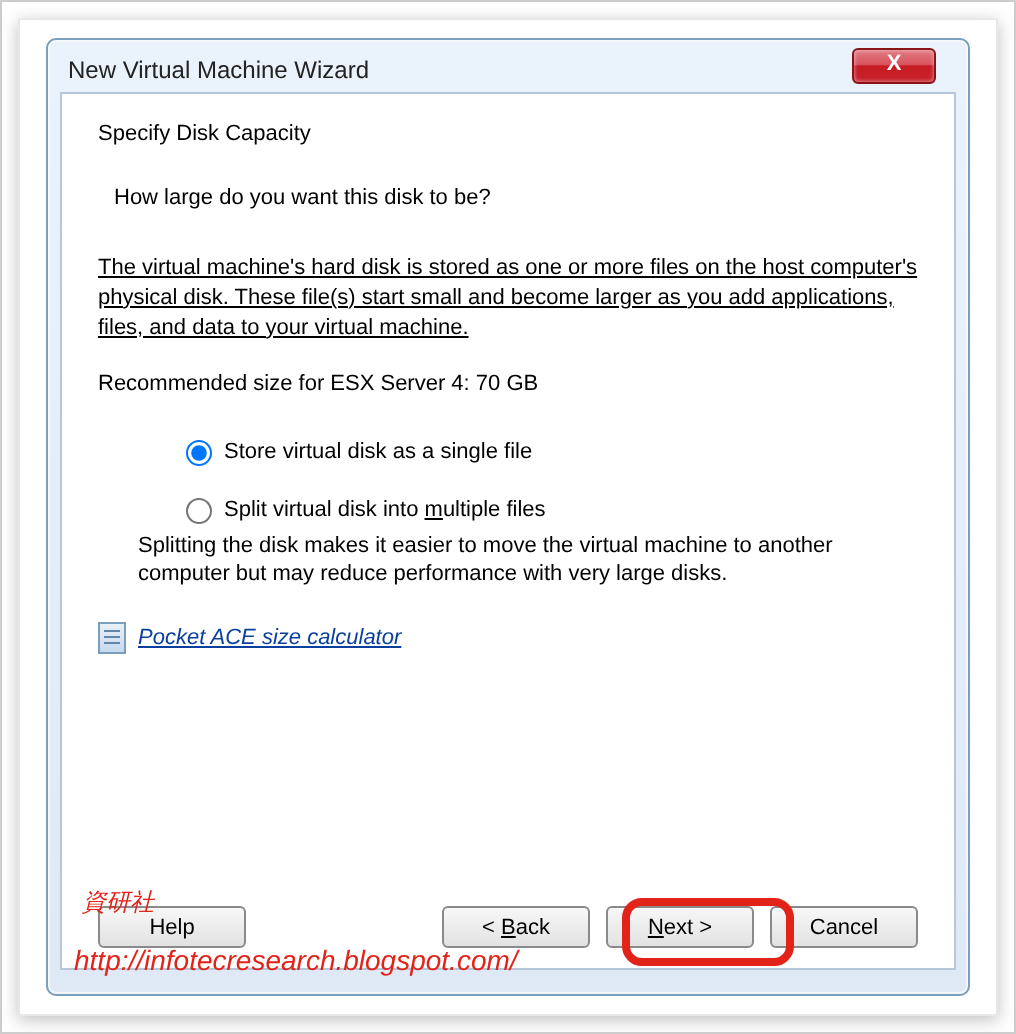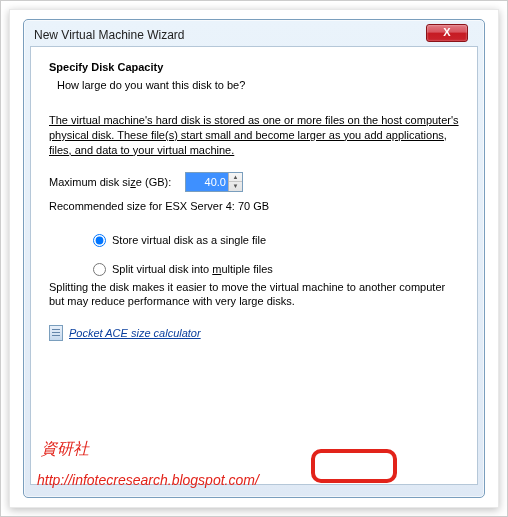--- a/index.html
+++ b/index.html
@@ -52,21 +52,21 @@
   }
   .content {
     background: #fff;
     border: 1px solid #b5c7d8;
     height: calc(100% - 26px);
     padding: 14px 18px 10px 18px;
     position: relative;
     display: flex;
     flex-direction: column;
   }
-  .heading { font-weight: bold; font-size: 11px; margin-bottom: 6px; }
+  .heading { font-weight: normal; font-size: 11px; margin-bottom: 20px; }
   .subheading { margin-left: 8px; margin-bottom: 22px; }
   .para { margin: 0 0 14px 0; line-height: 1.35; text-decoration: underline; }
   .row { display: flex; align-items: center; gap: 6px; margin-bottom: 8px; }
   .field-label { min-width: 130px; }
   .num-input {
     width: 58px; height: 20px;
     border: 1px solid #7a9ebd;
     padding: 1px 16px 1px 4px;
     font-size: 11px;
     text-align: right;
@@ -83,21 +83,21 @@
   }
   .spinner-btns div {
     flex: 1; font-size: 6px; line-height: 8px;
     text-align: center; color: #555; cursor: pointer;
     border-bottom: 1px solid #c7c7c7;
   }
   .spinner-btns div:last-child { border-bottom: none; }
   .reco { margin-bottom: 18px; }
   .radio-row { display: flex; align-items: center; gap: 6px; margin: 4px 0 12px 0; padding-left: 44px; }
   .radio-row input { margin: 0; }
-  .hint { line-height: 1.35; margin-bottom: 16px; }
+  .hint { margin-left: 20px; line-height: 1.35; margin-bottom: 16px; }
   .link-row { display: flex; align-items: center; gap: 6px; }
   .link-icon {
     width: 14px; height: 16px;
     background: linear-gradient(to bottom,#e8f0fa,#c6d9ee);
     border: 1px solid #7a9ebd;
     position: relative;
   }
   .link-icon::after {
     content: ""; position: absolute; left: 2px; right: 2px; top: 3px;
     height: 1px; background: #6385aa;
@@ -125,21 +125,21 @@
     position: absolute;
     border: 4px solid #e2231a;
     border-radius: 10px;
     pointer-events: none;
   }
   .watermark-cn {
     position: absolute;
     left: 40px; bottom: 56px;
     color: #e2231a;
     font-family: "Microsoft JhengHei","PMingLiU",serif;
-    font-size: 16px;
+    font-size: 12px;
     font-style: italic;
   }
   .watermark-url {
     position: absolute;
     left: 36px; bottom: 28px;
     color: #e2231a;
     font-size: 14px;
     font-style: italic;
   }
 </style>
@@ -153,30 +153,20 @@
     <span>New Virtual Machine Wizard</span>
     <div class="close-btn">X</div>
   </div>
 
   <div class="content">
     <div class="heading">Specify Disk Capacity</div>
     <div class="subheading">How large do you want this disk to be?</div>
 
     <div class="para">The virtual machine's hard disk is stored as one or more files on the host computer's physical disk. These file(s) start small and become larger as you add applications, files, and data to your virtual machine.</div>
 
-    <div class="row">
-      <span class="field-label"><span>Maximum disk si</span><span class="u">z</span><span>e (GB):</span></span>
-      <span class="spinner-wrap">
-        <input class="num-input" value="40.0" style="">
-        <span class="spinner-btns">
-          <div>▲</div>
-          <div>▼</div>
-        </span>
-      </span>
-    </div>
 
     <div class="reco">Recommended size for ESX Server 4: 70 GB</div>
 
     <label class="radio-row">
       <input type="radio" name="split" checked="" style="">
       <span>Store virtual disk as a single file</span>
     </label>
 
     <label class="radio-row" style="margin-bottom:4px">
       <input type="radio" name="split" style="">
@@ -184,20 +174,26 @@
     </label>
     <div class="hint">Splitting the disk makes it easier to move the virtual machine to another computer but may reduce performance with very large disks.</div>
 
     <div class="link-row">
       <span class="link-icon"></span>
       <span class="link">Pocket ACE size calculator</span>
     </div>
 
     <div class="spacer"></div>
 
+    <div class="button-bar">
+      <button class="btn help-btn">Help</button>
+      <button class="btn"><span>&lt; </span><span class="u">B</span><span>ack</span></button>
+      <button class="btn"><span></span><span class="u">N</span><span>ext &gt;</span></button>
+      <button class="btn">Cancel</button>
+    </div>
 
   </div>
 </div>
 
 <div class="highlight-ring" style="left:310px; top:448px; width:86px; height:34px;"></div>
 
 <div class="watermark-cn">資研社</div>
 <div class="watermark-url">http://infotecresearch.blogspot.com/</div>
 
 </body></html>

